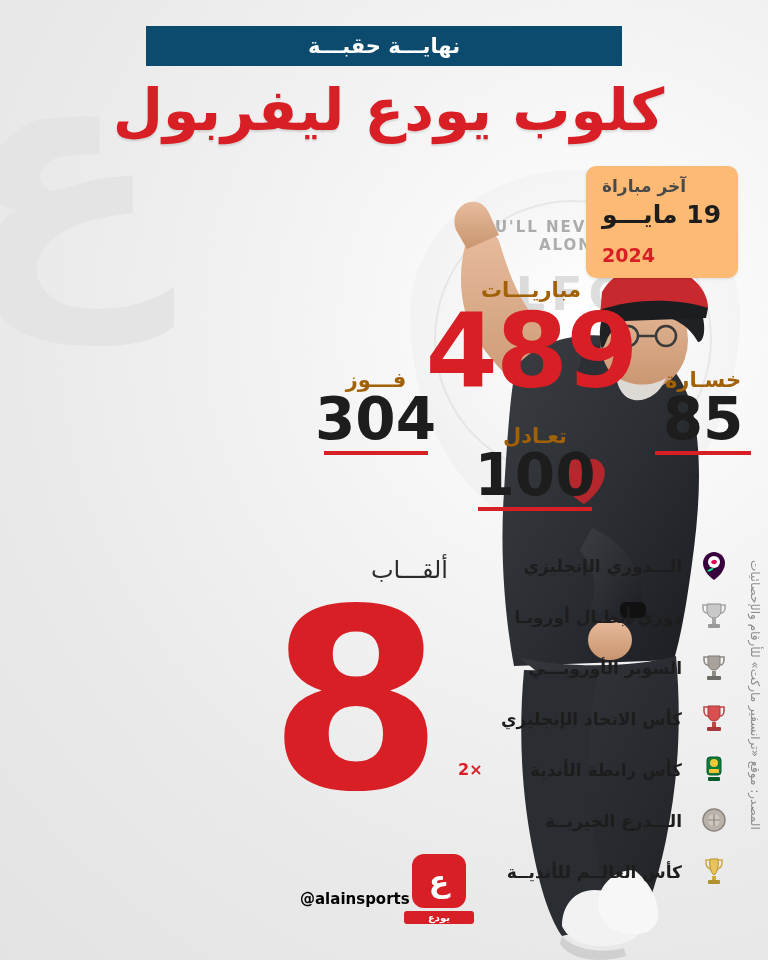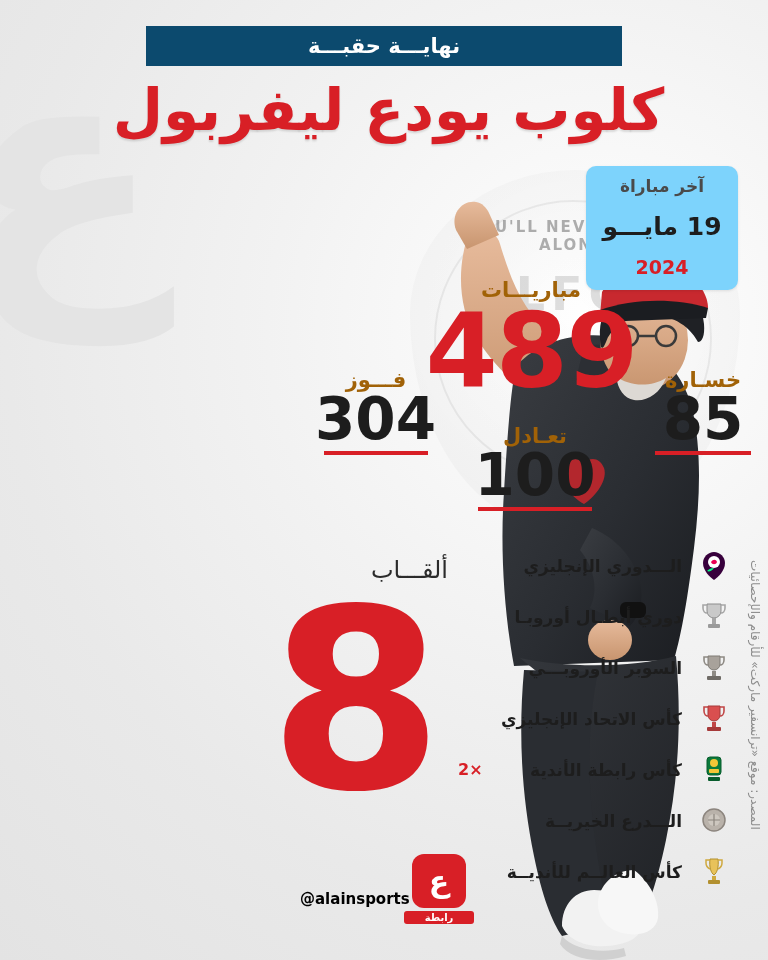--- a/index.html
+++ b/index.html
@@ -62,29 +62,29 @@
     position: absolute; top: 76px; left: 0; right: 0;
     text-align: center; color: #d81f26;
     font-size: 58px; font-weight: bold; letter-spacing: -1px;
     text-shadow: 0 2px 2px rgba(0,0,0,.12);
     padding-left: 9px;
   }
 
   
   .dates { position: absolute; top: 166px; right: 30px; display: flex; gap: 14px; }
   .date-card {
-    background: #7dd3fc; border-radius: 10px;
-    padding: 10px 16px 12px; min-width: 152px; text-align: center;
+    background: #fdba74; border-radius: 10px;
+    padding: 10px 16px 12px; min-width: 152px; text-align: left;
     box-shadow: 0 1px 3px rgba(0,0,0,.10);
   }
   .date-card .lbl {
     font-size: 17px; font-weight: bold; color: #4a4a4a; letter-spacing: 2px;
   }
   .date-card .val {
-    font-size: 25px; font-weight: bold; color: #1d1d1d; margin-top: 16px; letter-spacing: 1px;
+    font-size: 25px; font-weight: bold; color: #1d1d1d; margin-top: 4px; letter-spacing: 1px;
   }
   .date-card .yr {
     font-size: 19px; font-weight: bold; color: #d81f26; margin-top: 15px;
   }
 
   
   .stat-label {
     font-size: 21px; font-weight: bold; color: #a16207; letter-spacing: 4px;
     text-align: center;
   }
@@ -353,15 +353,15 @@
     </span>
     <span class="t-name">كأس العالــم للأنديــة</span>
     <span class="t-count"></span>
   </div>
 
 </div>
 
 <div class="handle">@alainsports</div>
 <div class="logo">
   <div class="badge">ع</div>
-  <div class="badge-txt">رابطة</div>
+  <div class="badge-txt">يودع</div>
 </div>
 <div class="source">المصدر: موقع «ترانسفير ماركت» للأرقام والإحصائيات</div>
 
 </body></html>

